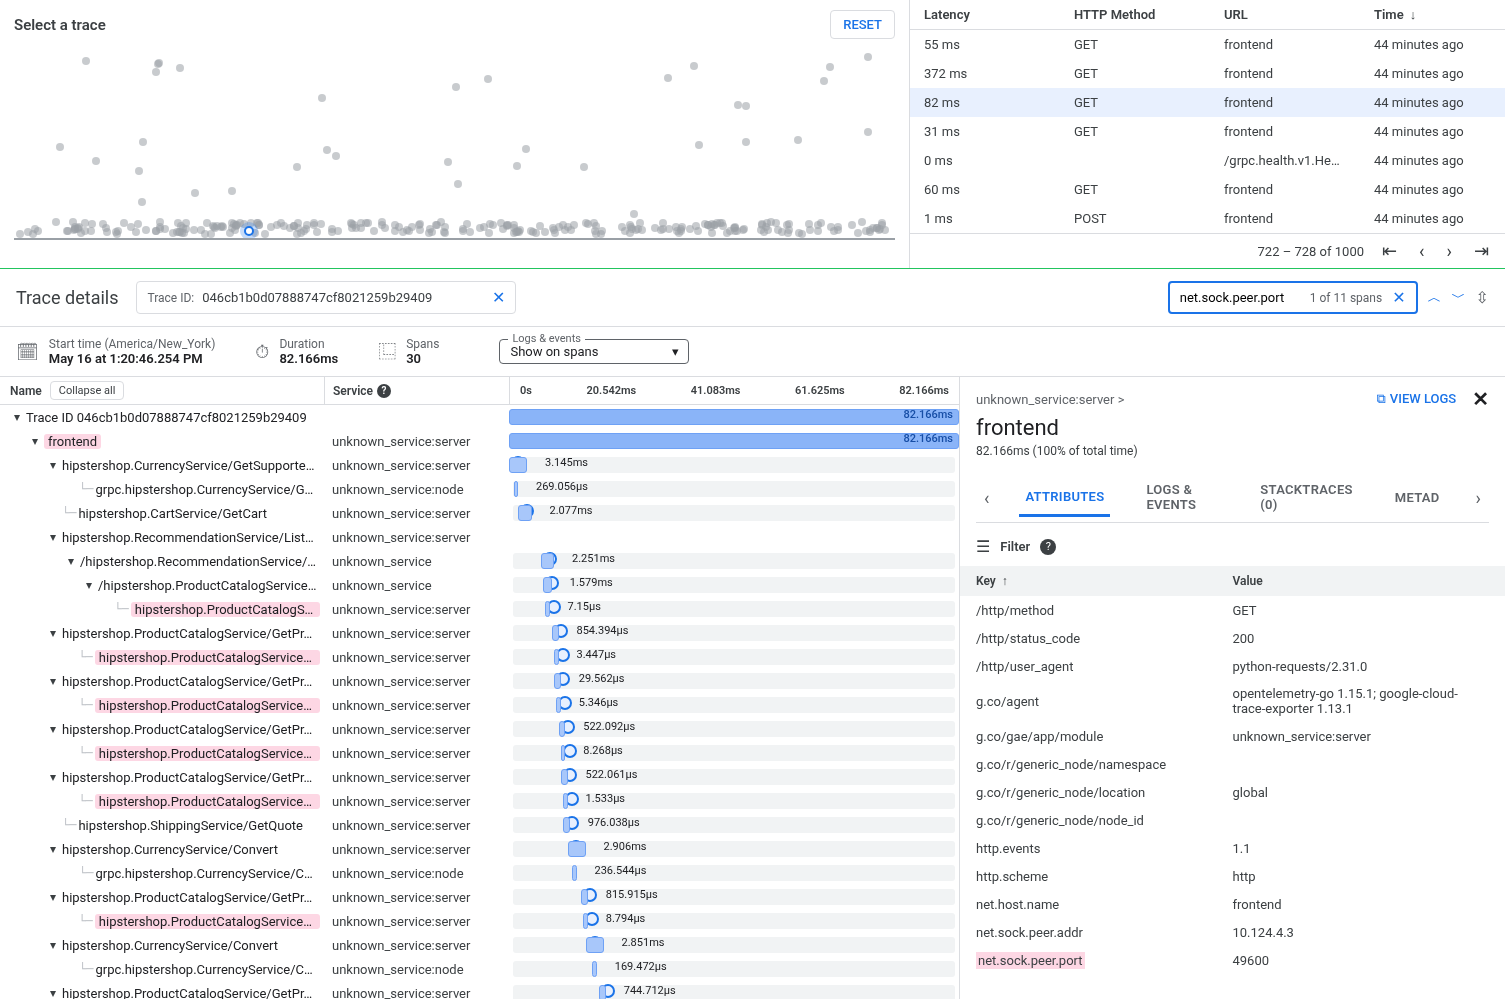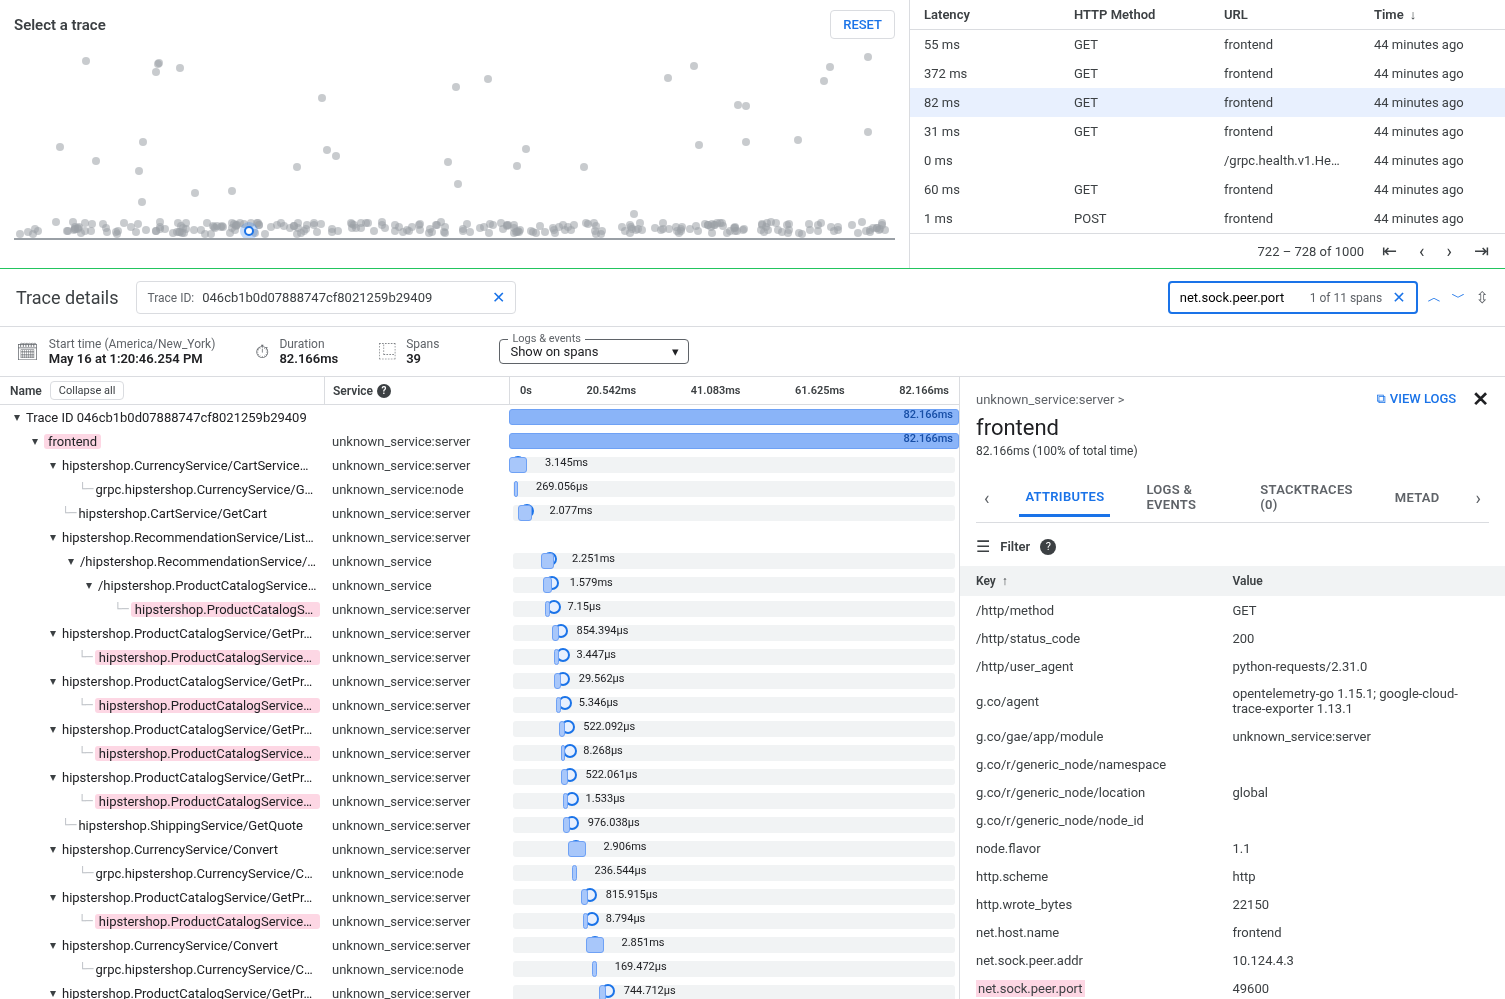--- a/index.html
+++ b/index.html
@@ -508,21 +508,21 @@
       <span class="meta-icon">⏱</span>
       <div class="meta-text">
           <div class="lbl">Duration</div>
           <div class="val">82.166ms</div>
         </div>
     </div>
     <div class="meta-item">
       <span class="meta-icon">⿺</span>
       <div class="meta-text">
           <div class="lbl">Spans</div>
-          <div class="val">39</div>
+          <div class="val">30</div>
         </div>
     </div>
     <div class="logs-select">
       <div class="lbl">Logs &amp; events</div>
       <div class="val">
           <span>Show on spans</span>
           <span>▾</span>
         </div>
     </div>
   </div>
@@ -569,21 +569,21 @@
       <div class="bar-cell">
         <div class="bar-bg"></div>
 
         <div class="bar full" style="left:0%;width:100%"></div>
         <div class="bar-lbl inside" style="">82.166ms</div>
       </div>
           </div>
           <div class="span-row">
       <div class="name" style="padding-left:44px">
               <span class="chev-ic">▾</span>
-              <span class="txt">hipstershop.CurrencyService/CartService…</span>
+              <span class="txt">hipstershop.CurrencyService/GetSupporte…</span>
             </div>
       <div class="svc">unknown_service:server</div>
       <div class="bar-cell">
         <div class="bar-bg"></div>
         <div class="marker" style="left:calc(0% + 2px)"></div>
         <div class="bar " style="left:0%;width:4%"></div>
         <div class="bar-lbl " style="left:calc(4% + 18px)">3.145ms</div>
       </div>
           </div>
           <div class="span-row">
@@ -942,30 +942,26 @@
           </div>
           <div class="attr-row">
             <div class="k"><span>g.co/r/generic_node/location</span></div>
             <div class="v">global</div>
           </div>
           <div class="attr-row">
             <div class="k"><span>g.co/r/generic_node/node_id</span></div>
             <div class="v"></div>
           </div>
           <div class="attr-row">
-            <div class="k"><span>node.flavor</span></div>
+            <div class="k"><span>http.events</span></div>
             <div class="v">1.1</div>
           </div>
           <div class="attr-row">
             <div class="k"><span>http.scheme</span></div>
             <div class="v">http</div>
-          </div>
-          <div class="attr-row">
-            <div class="k"><span>http.wrote_bytes</span></div>
-            <div class="v">22150</div>
           </div>
           <div class="attr-row">
             <div class="k"><span>net.host.name</span></div>
             <div class="v">frontend</div>
           </div>
           <div class="attr-row">
             <div class="k"><span>net.sock.peer.addr</span></div>
             <div class="v">10.124.4.3</div>
           </div>
           <div class="attr-row hl">

